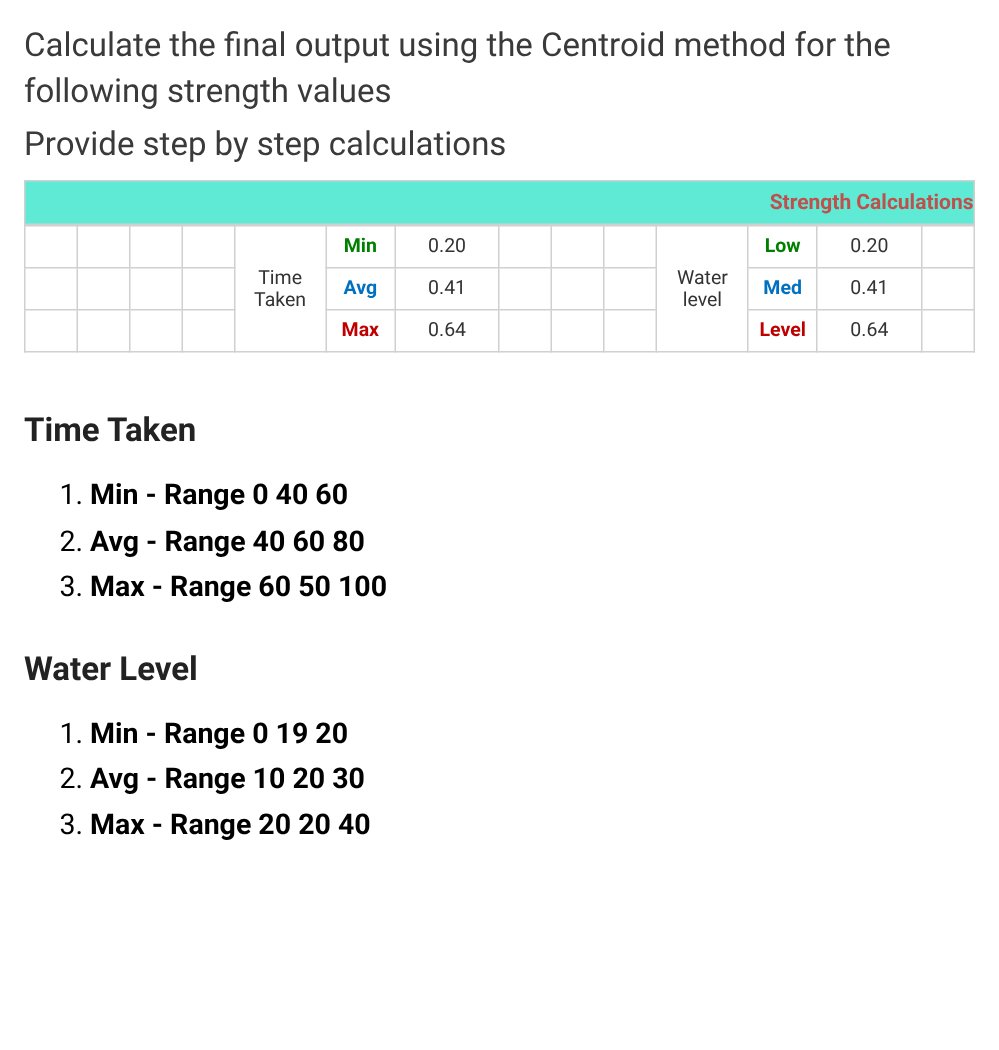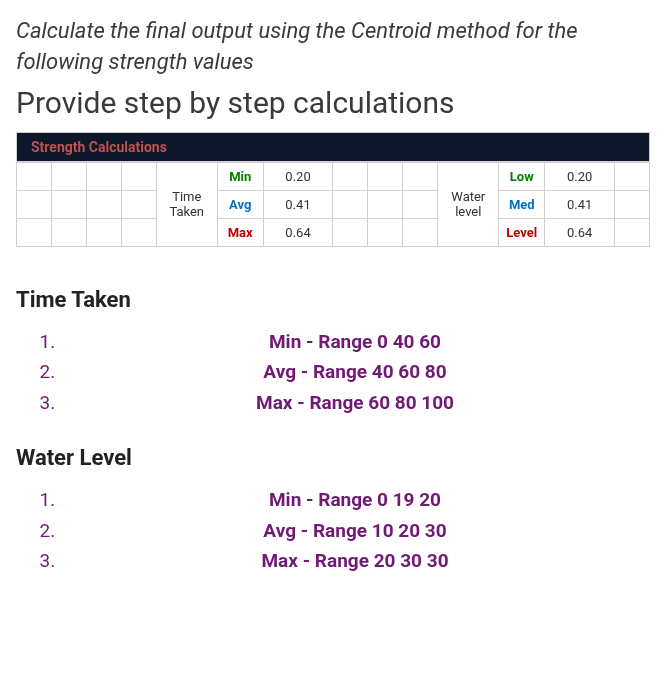--- a/index.html
+++ b/index.html
@@ -12,35 +12,34 @@
       color: #333;
       background: #fff;
       width: 666px;
       padding: 16px;
     }
     .question-text {
       font-size: 22px;
       color: #3a3a3a;
       line-height: 1.4;
       margin-bottom: 4px;
-      font-style: italic;
     }
     .question-sub {
-      font-size: 30px;
+      font-size: 22px;
       color: #3a3a3a;
       line-height: 1.4;
       margin-bottom: 8px;
     }
     .calc-header {
-      background: #0f172a;
-      text-align: left;
+      background: #5eead4;
+      text-align: right;
       font-weight: bold;
       color: #c0504d;
       font-size: 14px;
-      padding: 6px 14px;
+      padding: 6px 0;
       border: 1px solid #d0d0d0;
     }
     .calc-table {
       width: 100%;
       border-collapse: collapse;
       font-size: 13px;
       margin-bottom: 40px;
     }
     .calc-table td {
       border: 1px solid #d0d0d0;
@@ -71,23 +70,22 @@
       font-size: 22px;
       font-weight: bold;
       color: #222;
       margin-top: 28px;
       margin-bottom: 16px;
     }
     .range-list {
       list-style: decimal;
       padding-left: 44px;
       font-size: 19px;
-      color: #701a75;
+      color: #000000;
       line-height: 1.5;
-      text-align: center;
     }
     .range-list li {
       margin-bottom: 2px;
     }
     .range-list .bold {
       font-weight: bold;
     }
   </style>
 </head>
 <body>
@@ -143,21 +141,21 @@
     <td class="value-cell">0.64</td>
     <td class="spacer"></td>
   </tr>
 </tbody>
   </table>
 
 <div class="section-heading">Time Taken</div>
 <ol class="range-list">
   <li><span class="bold">Min</span> <span class="bold">- Range 0 40 60</span></li>
   <li><span class="bold">Avg</span> <span class="bold">- Range 40 60 80</span></li>
-  <li><span class="bold">Max</span> <span class="bold">- Range 60 80 100</span></li>
+  <li><span class="bold">Max</span> <span class="bold">- Range 60 50 100</span></li>
 </ol>
 
 <div class="section-heading">Water Level</div>
 <ol class="range-list">
   <li><span class="bold">Min</span> <span class="bold">- Range 0 19 20</span></li>
   <li><span class="bold">Avg</span> <span class="bold">- Range 10 20 30</span></li>
-  <li><span class="bold">Max</span> <span class="bold">- Range 20 30 30</span></li>
+  <li><span class="bold">Max</span> <span class="bold">- Range 20 20 40</span></li>
 </ol>
 
 </body></html>

